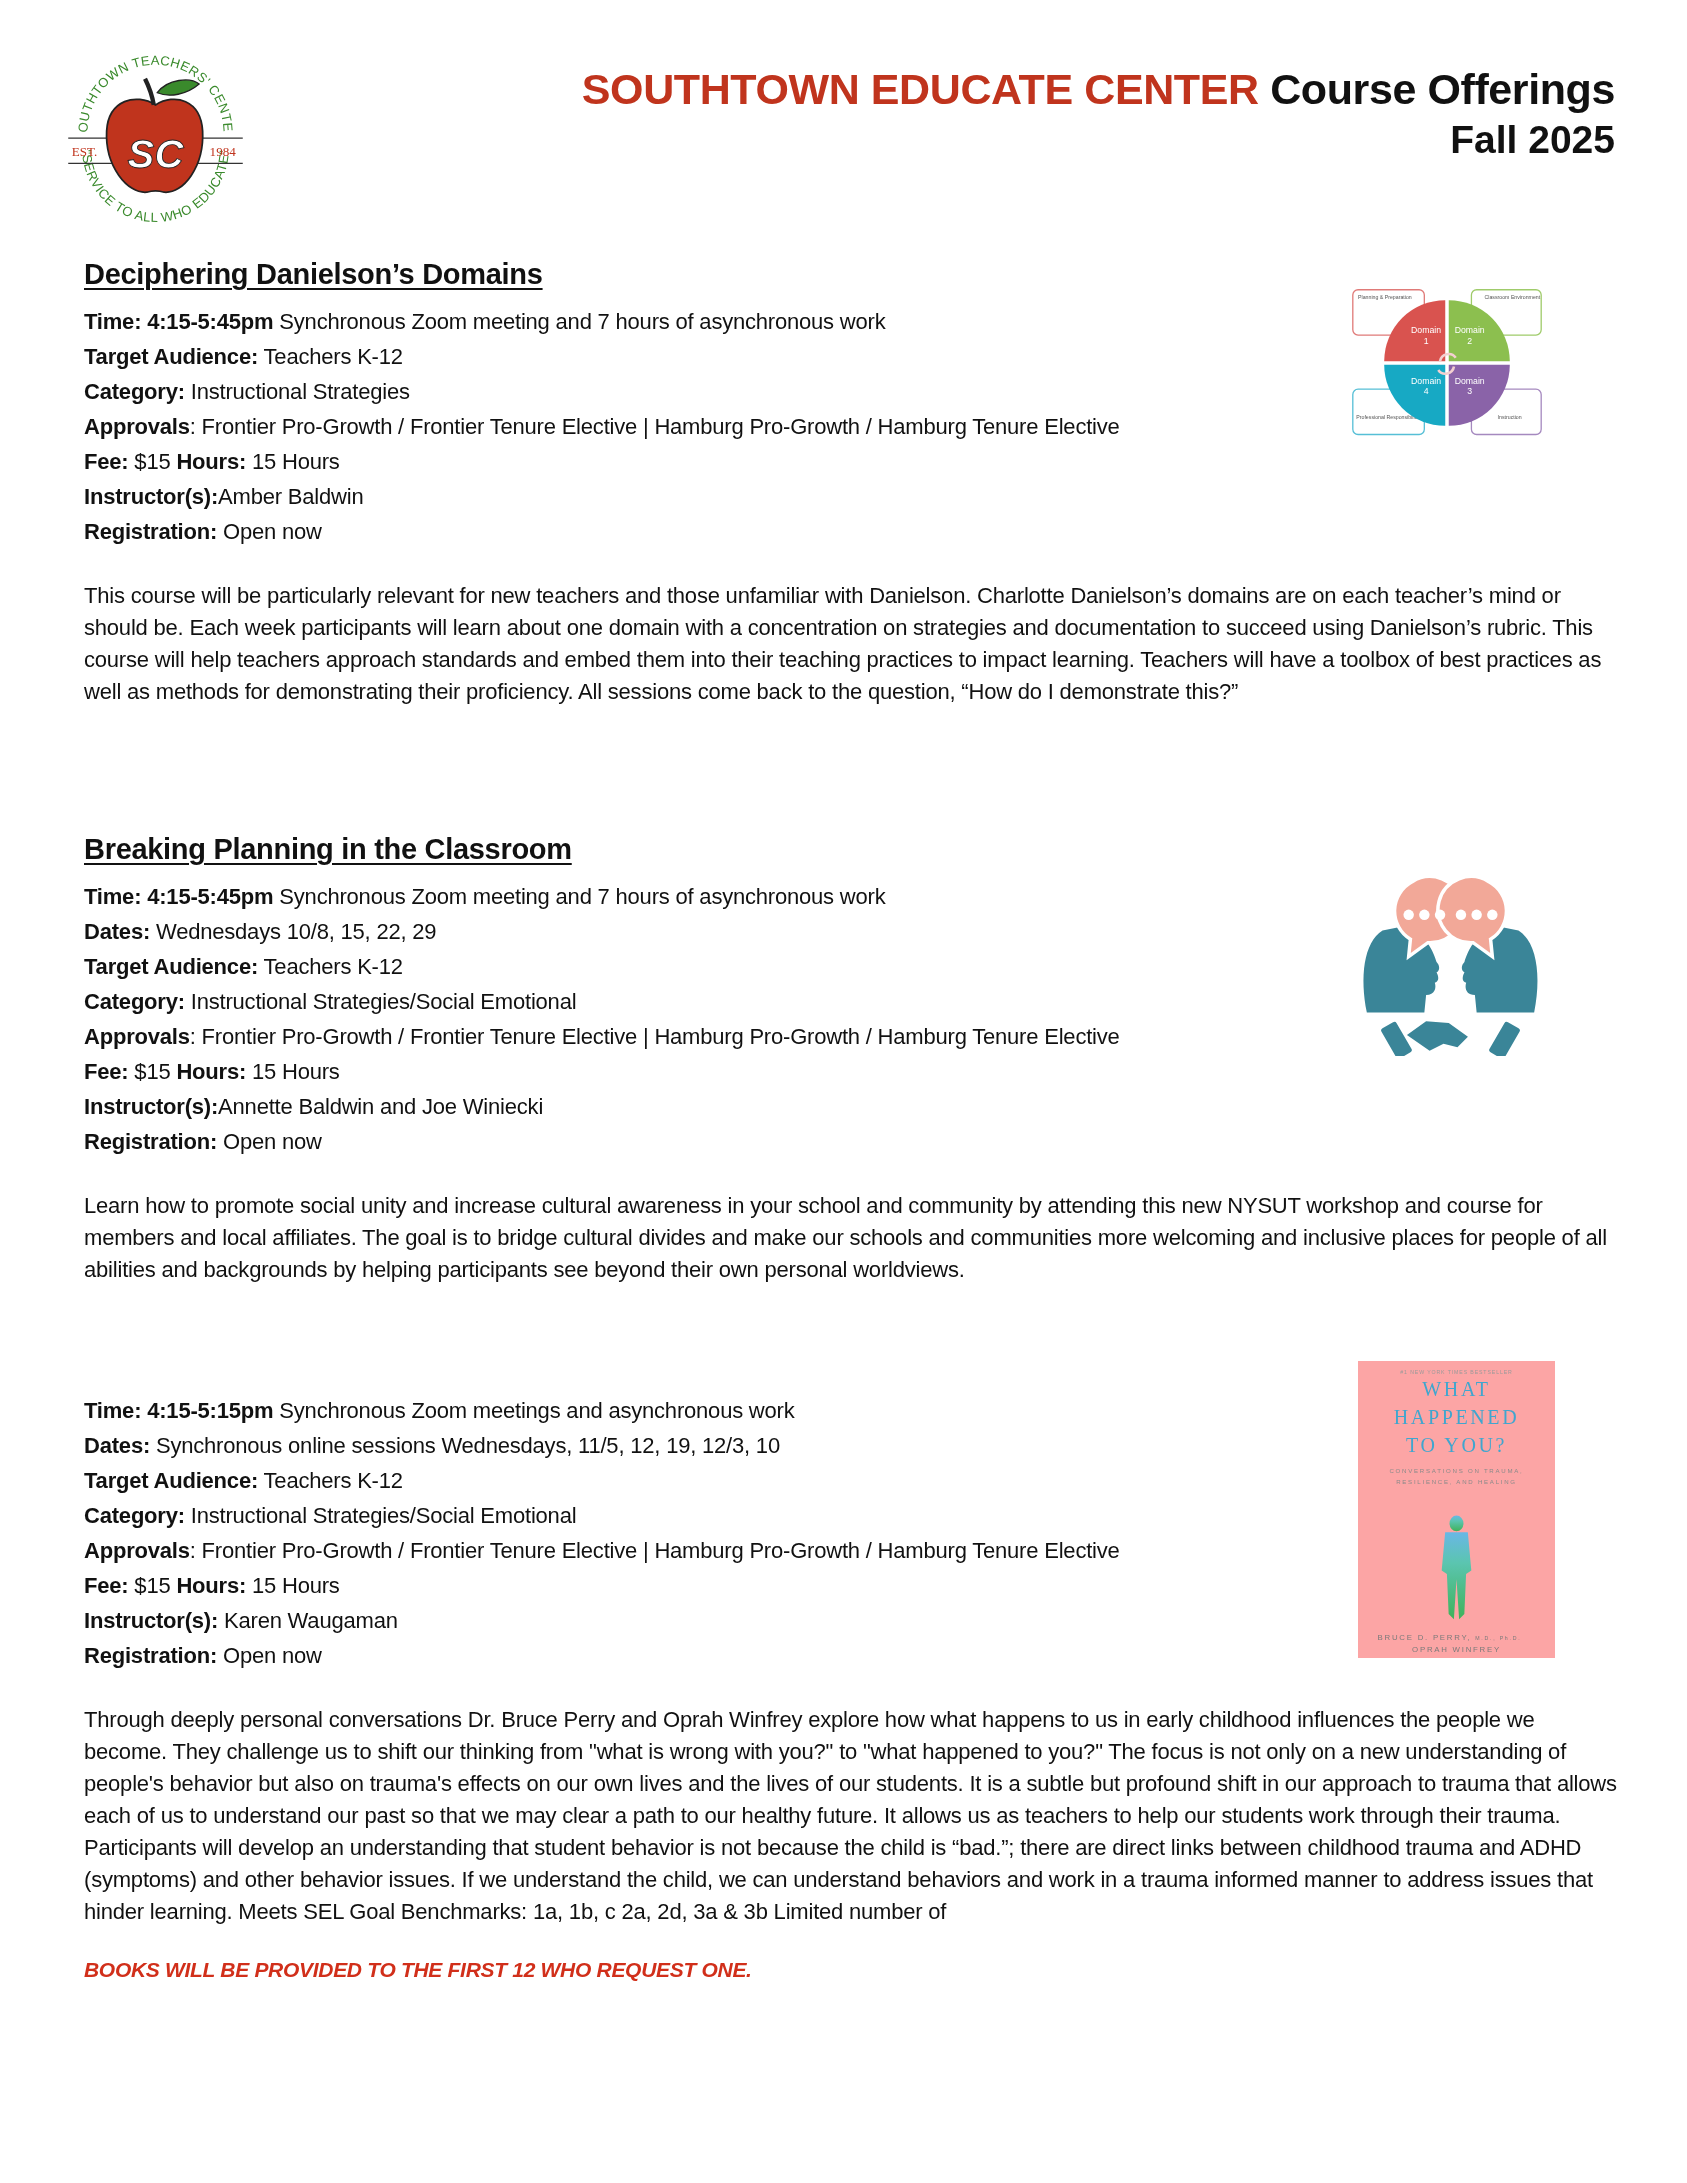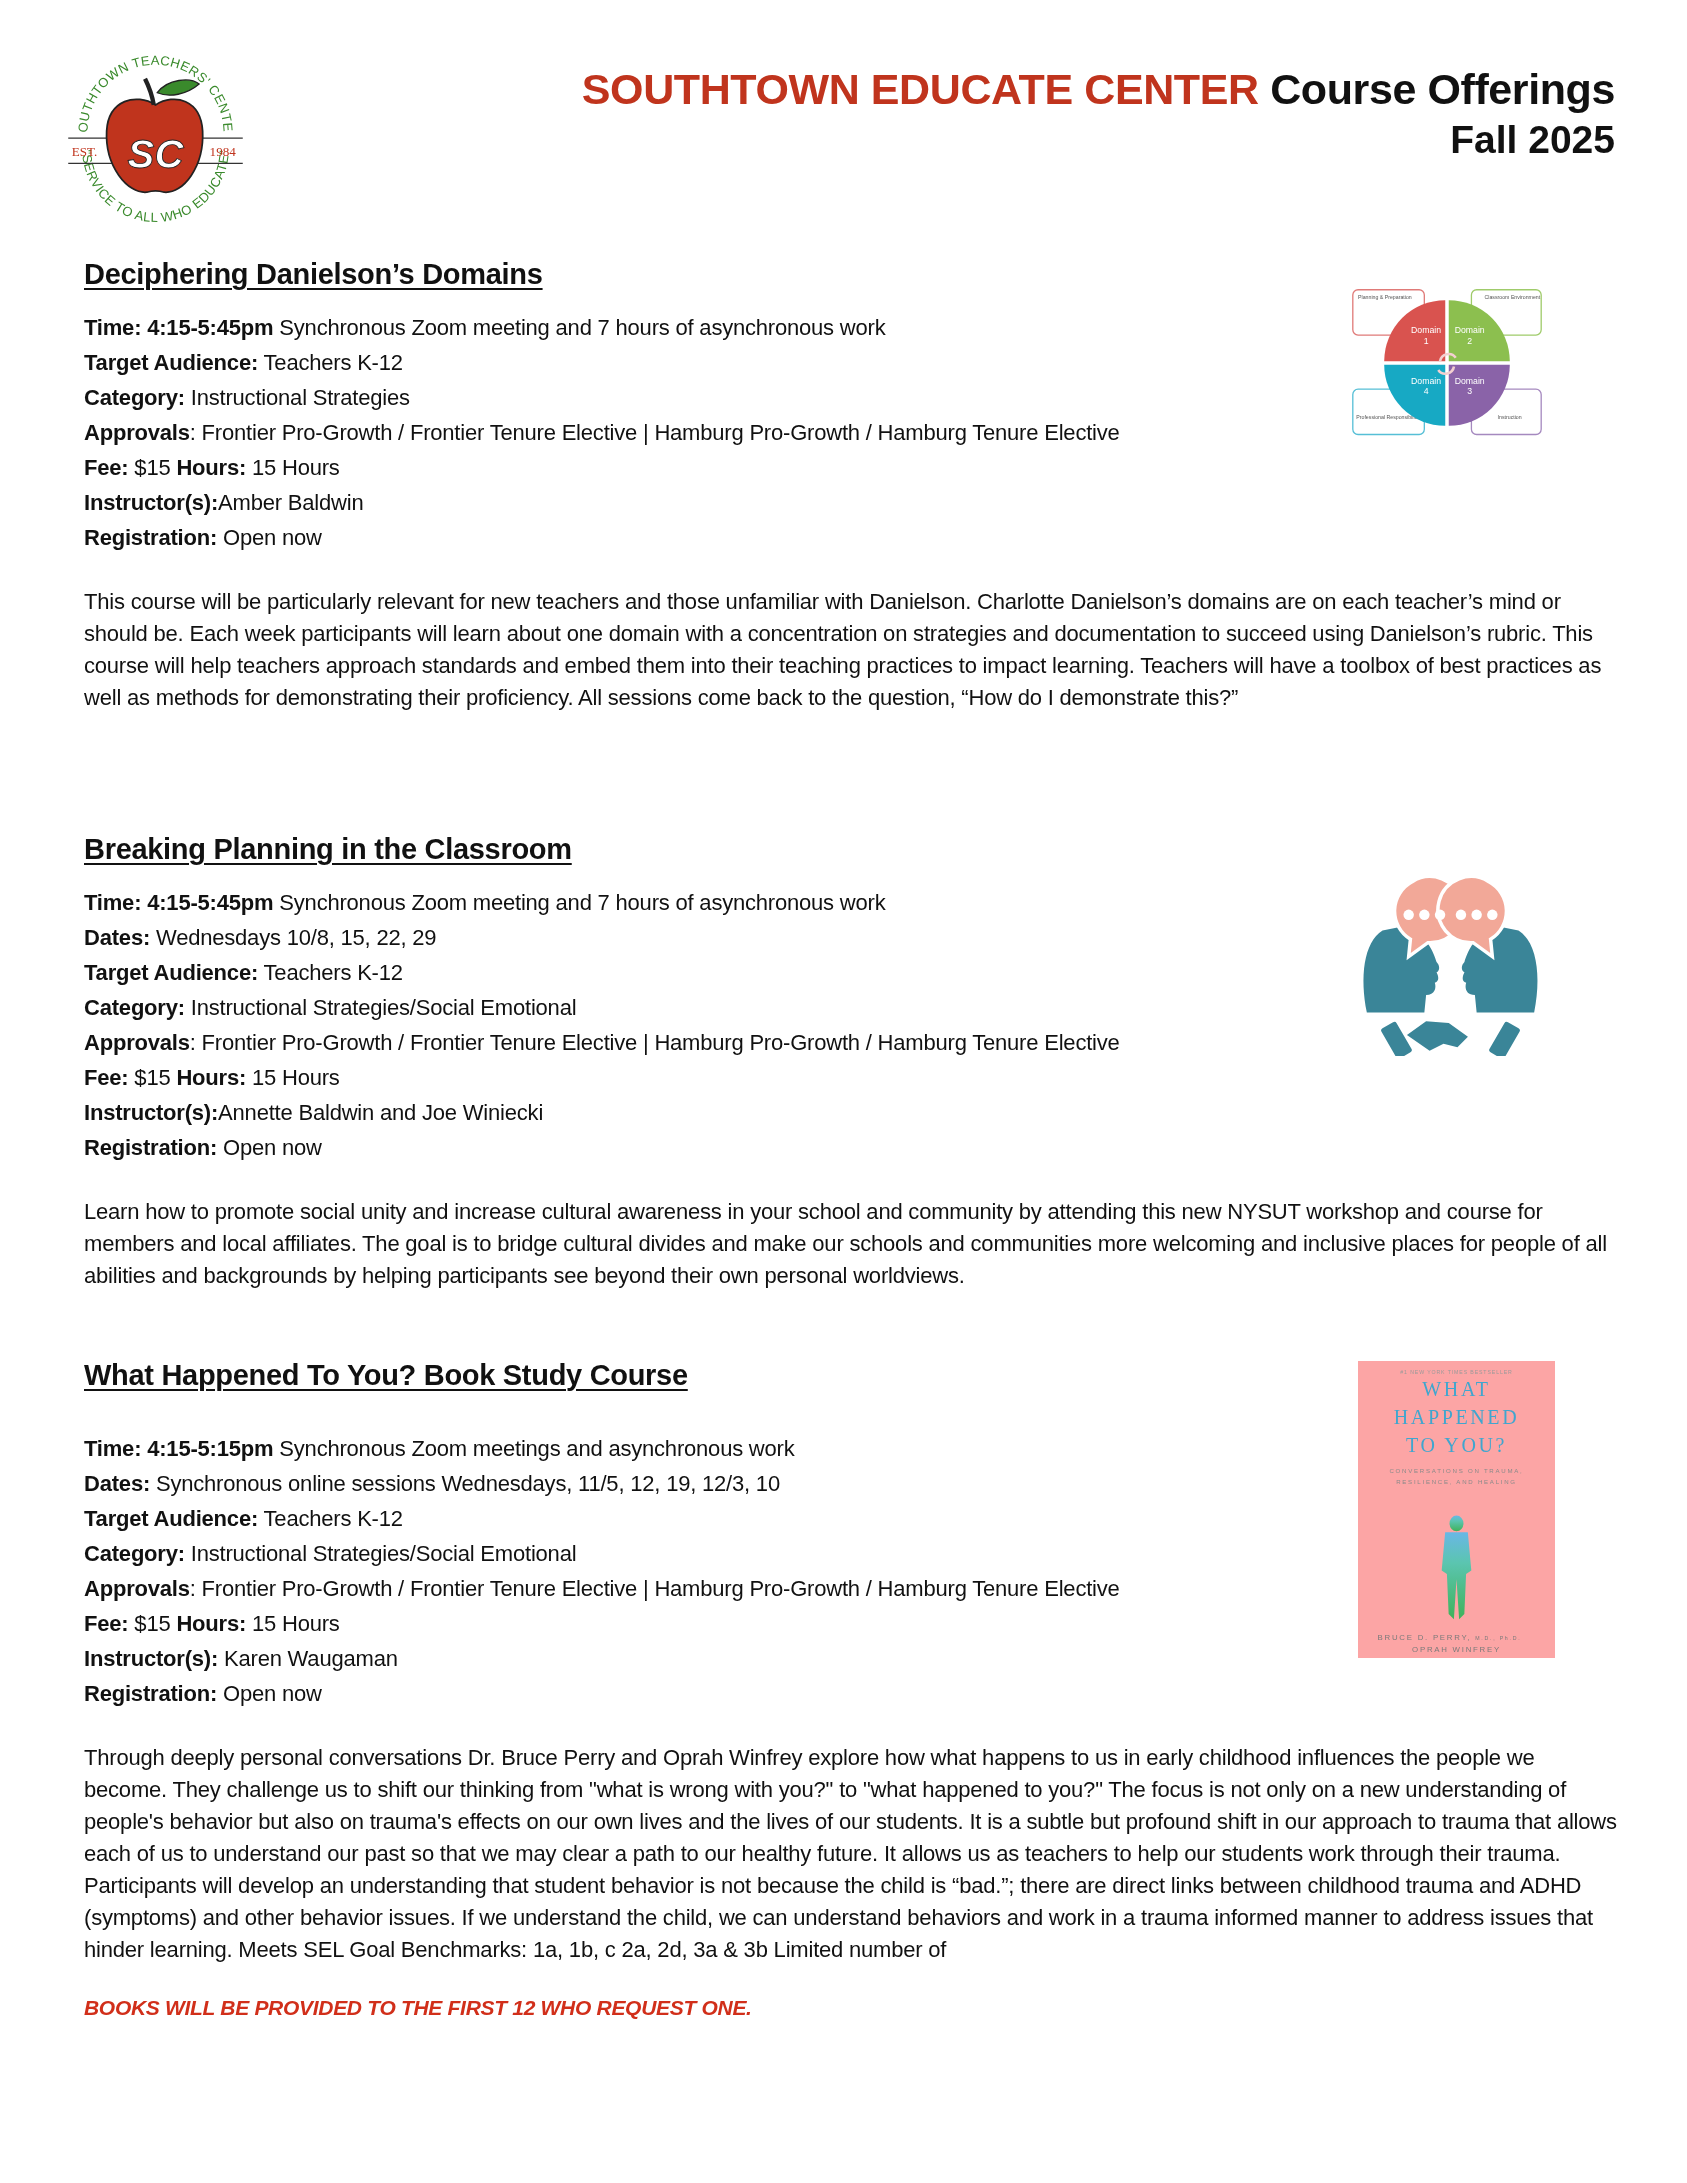--- a/index.html
+++ b/index.html
@@ -13,21 +13,21 @@
   .header .org { color: #c0341d; }
   .header .title { color: #111; }
   .header .line2 { font-size: 39px; font-weight: bold; line-height: 49px; }
 
   .course { position: absolute; left: 84px; width: 1537px; }
   .course h2 {
     margin: 0; font-size: 29px; font-weight: bold; text-decoration: underline;
     text-underline-offset: 3.5px; text-decoration-thickness: 1.7px; line-height: 38px;
     letter-spacing: -0.3px;
   }
-  .fields { margin-top: 17px; }
+  .fields { margin-top: 11px; }
   .field { font-size: 22px; line-height: 35px; white-space: nowrap; letter-spacing: -0.2px; }
   .field b { font-weight: bold; }
   .desc { font-size: 22px; line-height: 32px; margin: 0; letter-spacing: -0.2px; }
   .notice { font-size: 21px; font-weight: bold; font-style: italic; color: #d12f1a; letter-spacing: -0.3px; }
 
   .img-box { position: absolute; }
 </style>
 </head>
 <body>
 
@@ -138,21 +138,20 @@
         <circle cx="78" cy="48" r="6"></circle>
         <circle cx="96" cy="48" r="6"></circle>
       <circle cx="120" cy="48" r="6"></circle>
         <circle cx="138" cy="48" r="6"></circle>
         <circle cx="156" cy="48" r="6"></circle>
     </g>
   </svg>
 </div>
 
 <section class="course" style="top:1356px;">
-  <h2>What Happened To You?  Book Study Course</h2>
   <div class="fields" style="margin-top:37px;">
     <div class="field"><b>Time:</b> <b>4:15-5:15pm</b><span>  Synchronous Zoom meetings and asynchronous work</span></div>
     <div class="field"><b>Dates:</b><span> Synchronous online sessions Wednesdays, 11/5, 12, 19, 12/3, 10</span></div>
     <div class="field"><b>Target Audience:</b><span> Teachers K-12</span></div>
     <div class="field"><b>Category:</b><span> Instructional Strategies/Social Emotional</span></div>
     <div class="field"><b>Approvals</b><span>: Frontier Pro-Growth / Frontier Tenure Elective  | Hamburg Pro-Growth / Hamburg Tenure Elective</span></div>
     <div class="field"><b>Fee:</b><span> $15   </span><b>Hours:</b><span> 15 Hours</span></div>
     <div class="field"><b>Instructor(s):</b><span> Karen Waugaman</span></div>
     <div class="field"><b>Registration:</b><span> Open now</span></div>
   </div>

